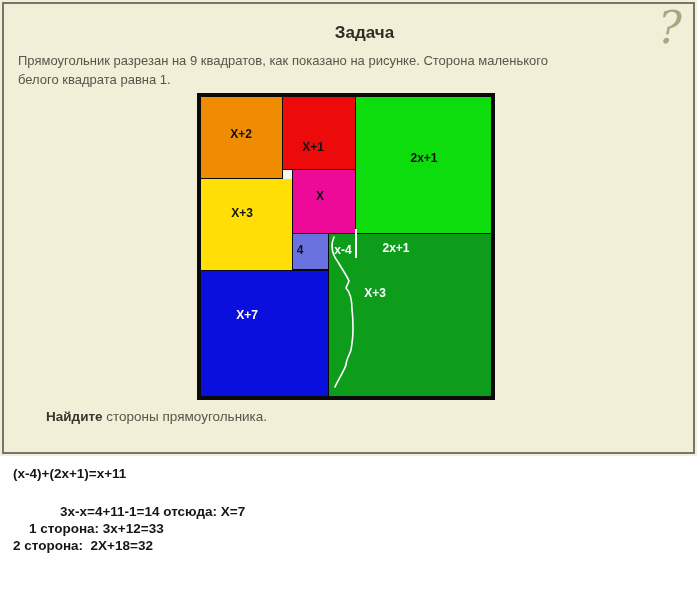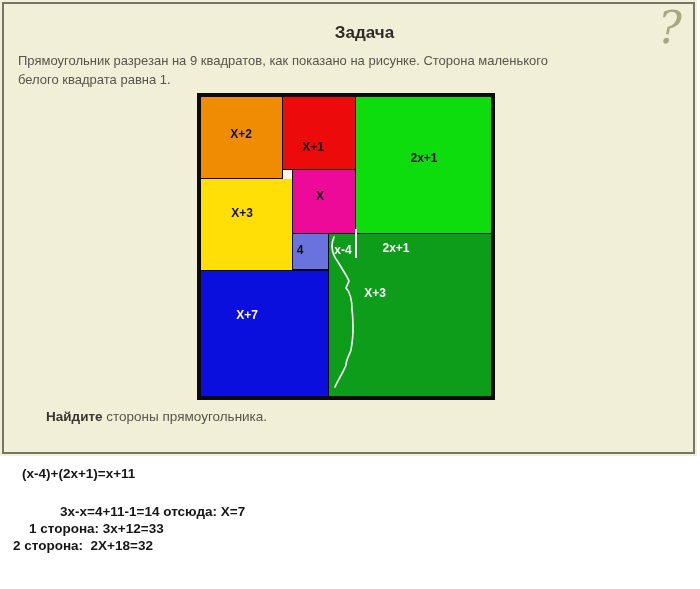--- a/index.html
+++ b/index.html
@@ -64,21 +64,21 @@
   .lbl-xm4  {left:146px;top:157px;}
   .lbl-2x1b {left:199px;top:155px;}
   .lbl-x11  {left:178px;top:200px;}
   .lbl-x7   {left:50px; top:222px;}
   .fig-svg{position:absolute;left:0;top:0;width:298px;height:307px;}
   
   .solution{
     position:absolute;left:13px;top:465px;
     font-size:13.5px;font-weight:bold;color:#161616;line-height:17px;
   }
-  .solution .l1{position:absolute;left:0;top:0;white-space:pre;margin-left:9px;}
+  .solution .l1{position:absolute;left:0;top:0;white-space:pre;}
   .solution .l2{position:absolute;left:0;top:38px;white-space:pre;margin-left:47px;}
   .solution .l3{position:absolute;left:16px;top:55px;white-space:pre;}
   .solution .l4{position:absolute;left:0;top:72px;white-space:pre;}
 </style>
 </head>
 <body>
 
 <div class="panel">
   <div class="panel-border"></div>
 

